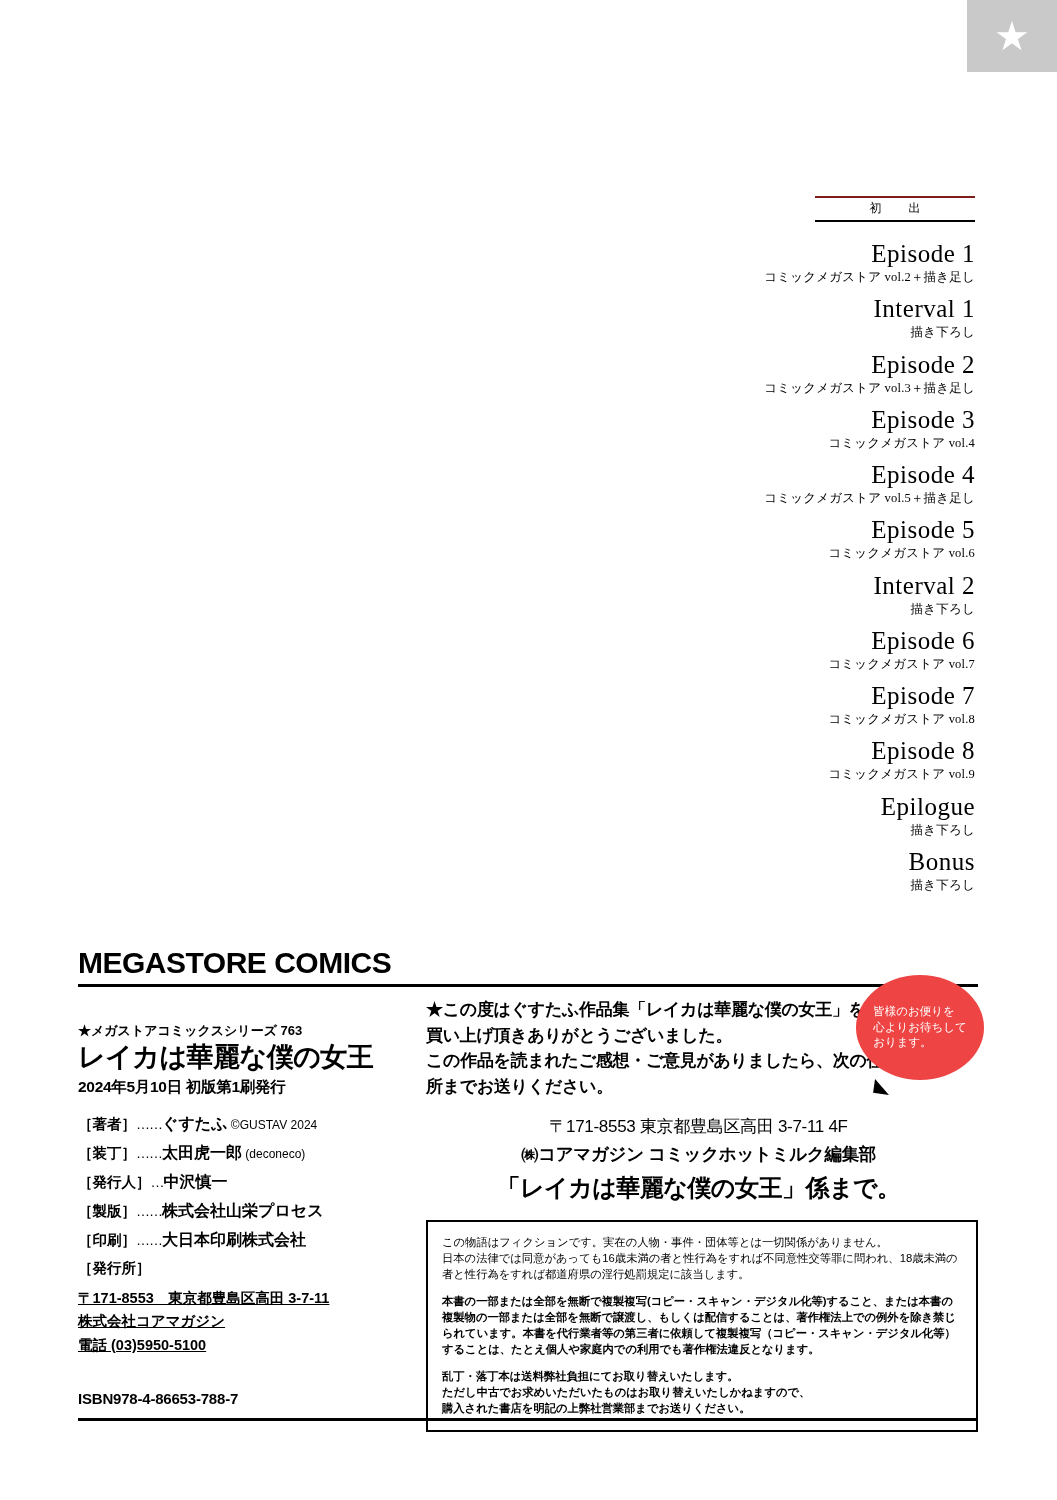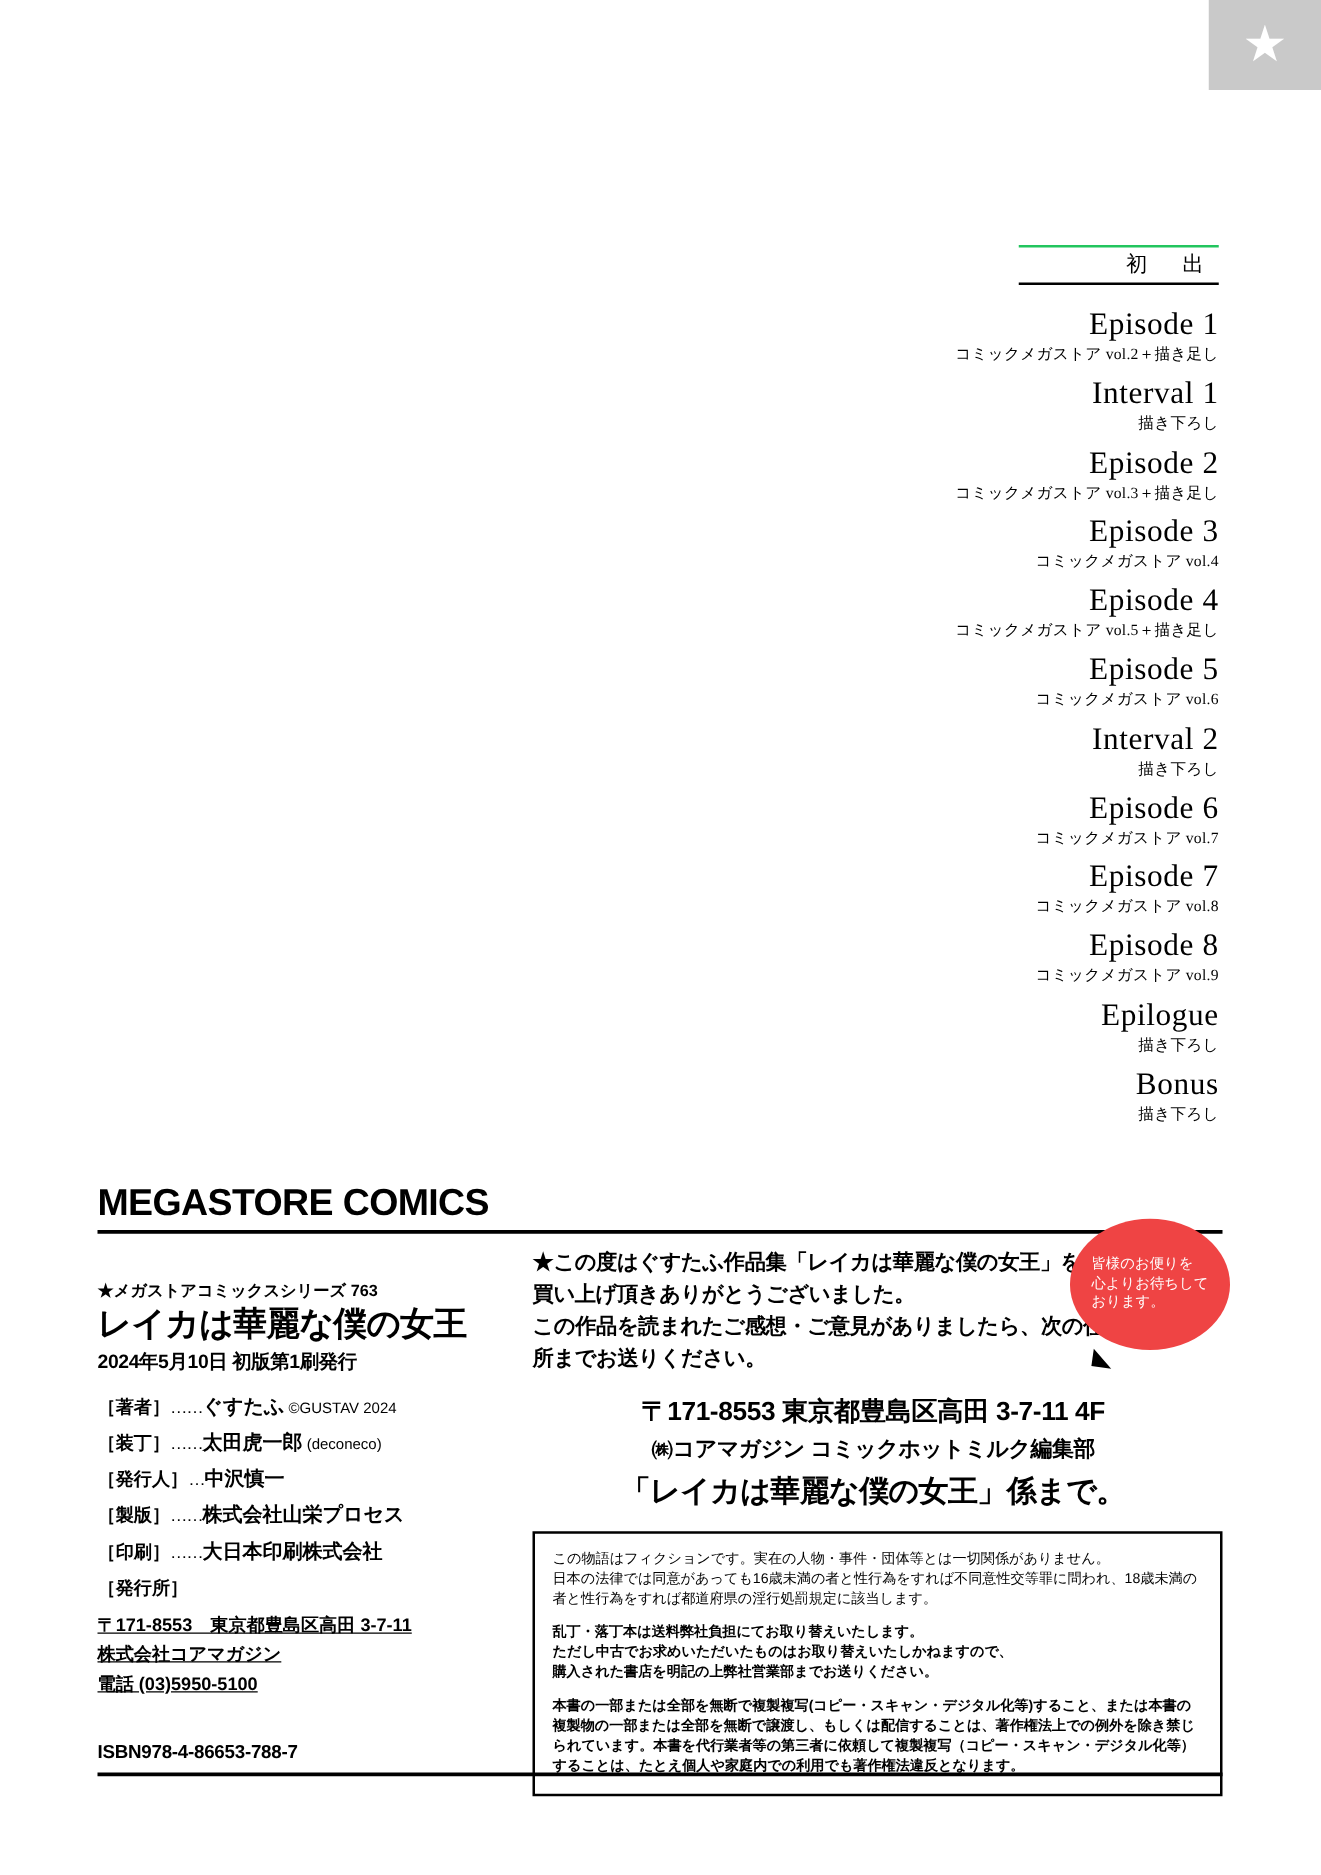--- a/index.html
+++ b/index.html
@@ -39,27 +39,28 @@
 
   
   .shoshutsu {
     position: absolute;
     top: 196px;
     right: 82px;
     width: 320px;
     text-align: right;
   }
   .shoshutsu-head {
-    border-top: 2px solid #22c55e;
+    border-top: 2px solid #7f1d1d;
     border-bottom: 2px solid #000;
     width: 148px;
     margin-left: auto;
     margin-bottom: 18px;
+    text-align: center;
     font-family: "Liberation Serif", serif;
-    font-size: 17px;
+    font-size: 12px;
     letter-spacing: 12px;
     padding: 2px 0 3px 12px;
     font-weight: 400;
   }
   .ep {
     margin-bottom: 10px;
   }
   .ep-title {
     font-family: "Liberation Serif", serif;
     font-size: 25px;
@@ -173,22 +174,22 @@
     line-height: 1.5;
     letter-spacing: -0.3px;
     width: 470px;
   }
   .post-addr {
     text-align: center;
     margin-top: 16px;
     width: 545px;
   }
   .post-addr .l1 {
-    font-size: 21px;
-    font-weight: bold;
+    font-size: 17px;
+    font-weight: normal;
     letter-spacing: -0.3px;
   }
   .post-addr .l2 {
     font-size: 17.5px;
     font-weight: bold;
     letter-spacing: -0.3px;
     margin-top: 4px;
   }
   .post-addr .l3 {
     font-size: 24px;
@@ -357,22 +358,22 @@
         </div>
 
         <div class="post-addr">
           <div class="l1">〒171-8553 東京都豊島区高田 3-7-11 4F</div>
           <div class="l2">㈱コアマガジン コミックホットミルク編集部</div>
           <div class="l3">「レイカは華麗な僕の女王」係まで。</div>
         </div>
 
         <div class="legal-box" id="legal-box">
             <div class="legal-para">この物語はフィクションです。実在の人物・事件・団体等とは一切関係がありません。<br>日本の法律では同意があっても16歳未満の者と性行為をすれば不同意性交等罪に問われ、18歳未満の者と性行為をすれば都道府県の淫行処罰規定に該当します。</div>
+            <div class="legal-para legal-bold">本書の一部または全部を無断で複製複写(コピー・スキャン・デジタル化等)すること、または本書の複製物の一部または全部を無断で譲渡し、もしくは配信することは、著作権法上での例外を除き禁じられています。本書を代行業者等の第三者に依頼して複製複写（コピー・スキャン・デジタル化等）することは、たとえ個人や家庭内での利用でも著作権法違反となります。</div>
             <div class="legal-para legal-bold">乱丁・落丁本は送料弊社負担にてお取り替えいたします。<br>ただし中古でお求めいただいたものはお取り替えいたしかねますので、<br>購入された書店を明記の上弊社営業部までお送りください。</div>
-            <div class="legal-para legal-bold">本書の一部または全部を無断で複製複写(コピー・スキャン・デジタル化等)すること、または本書の複製物の一部または全部を無断で譲渡し、もしくは配信することは、著作権法上での例外を除き禁じられています。本書を代行業者等の第三者に依頼して複製複写（コピー・スキャン・デジタル化等）することは、たとえ個人や家庭内での利用でも著作権法違反となります。</div>
           </div>
       </div>
 
     </div>
   </section>
 
   <div class="bottom-rule"></div>
 
 </div>
 

